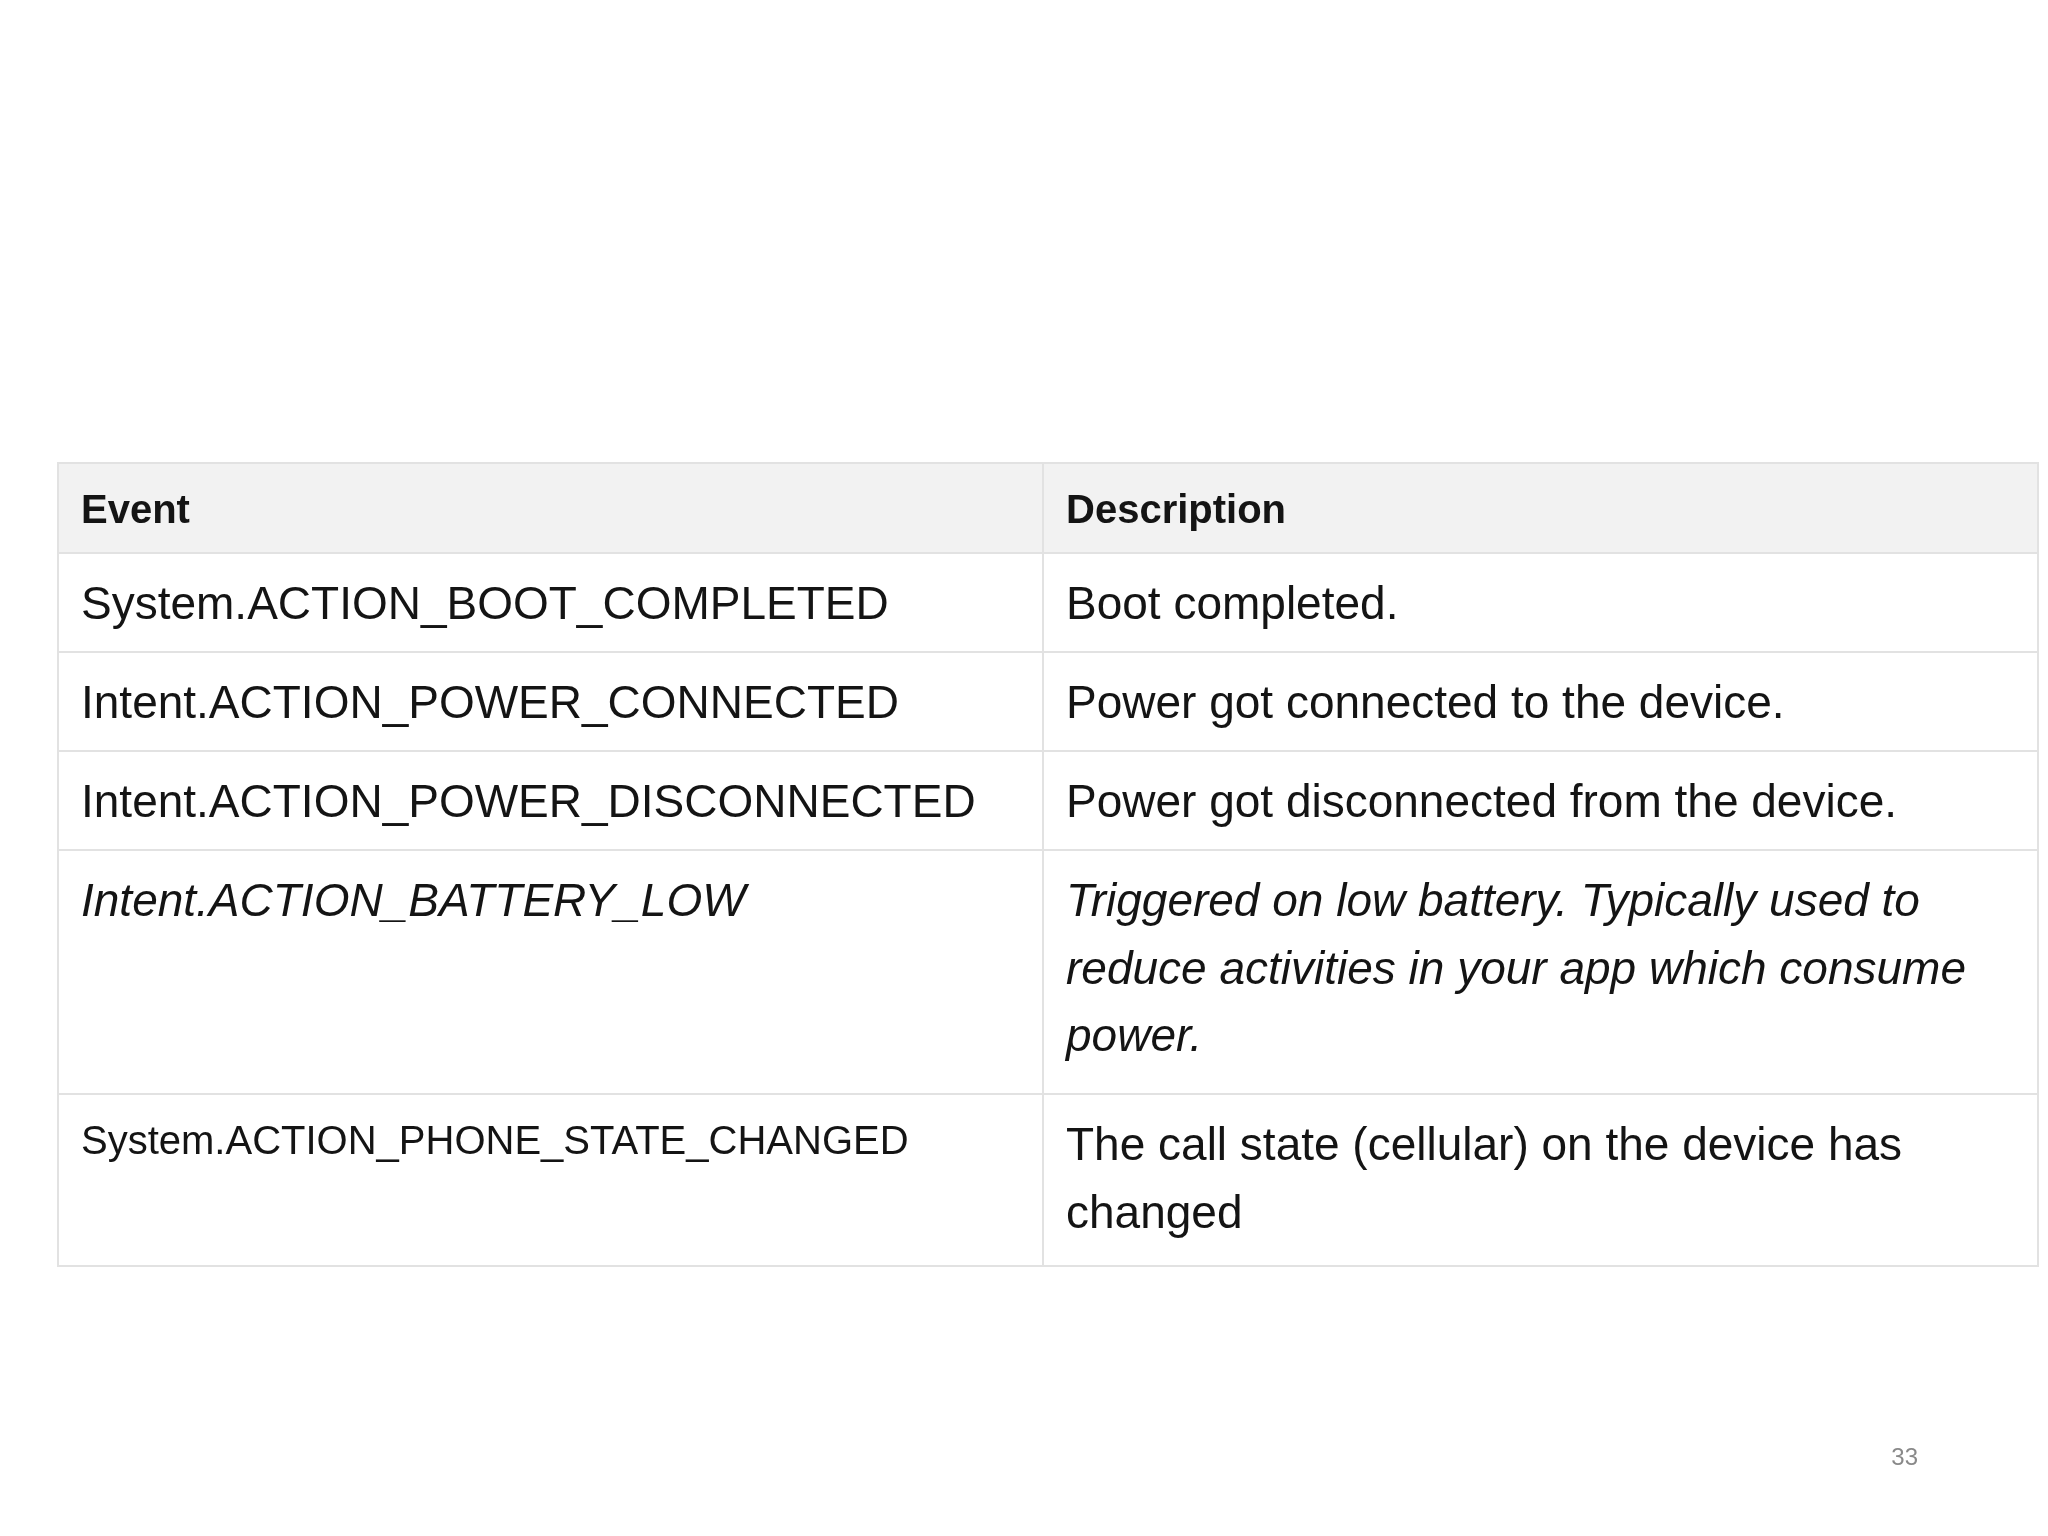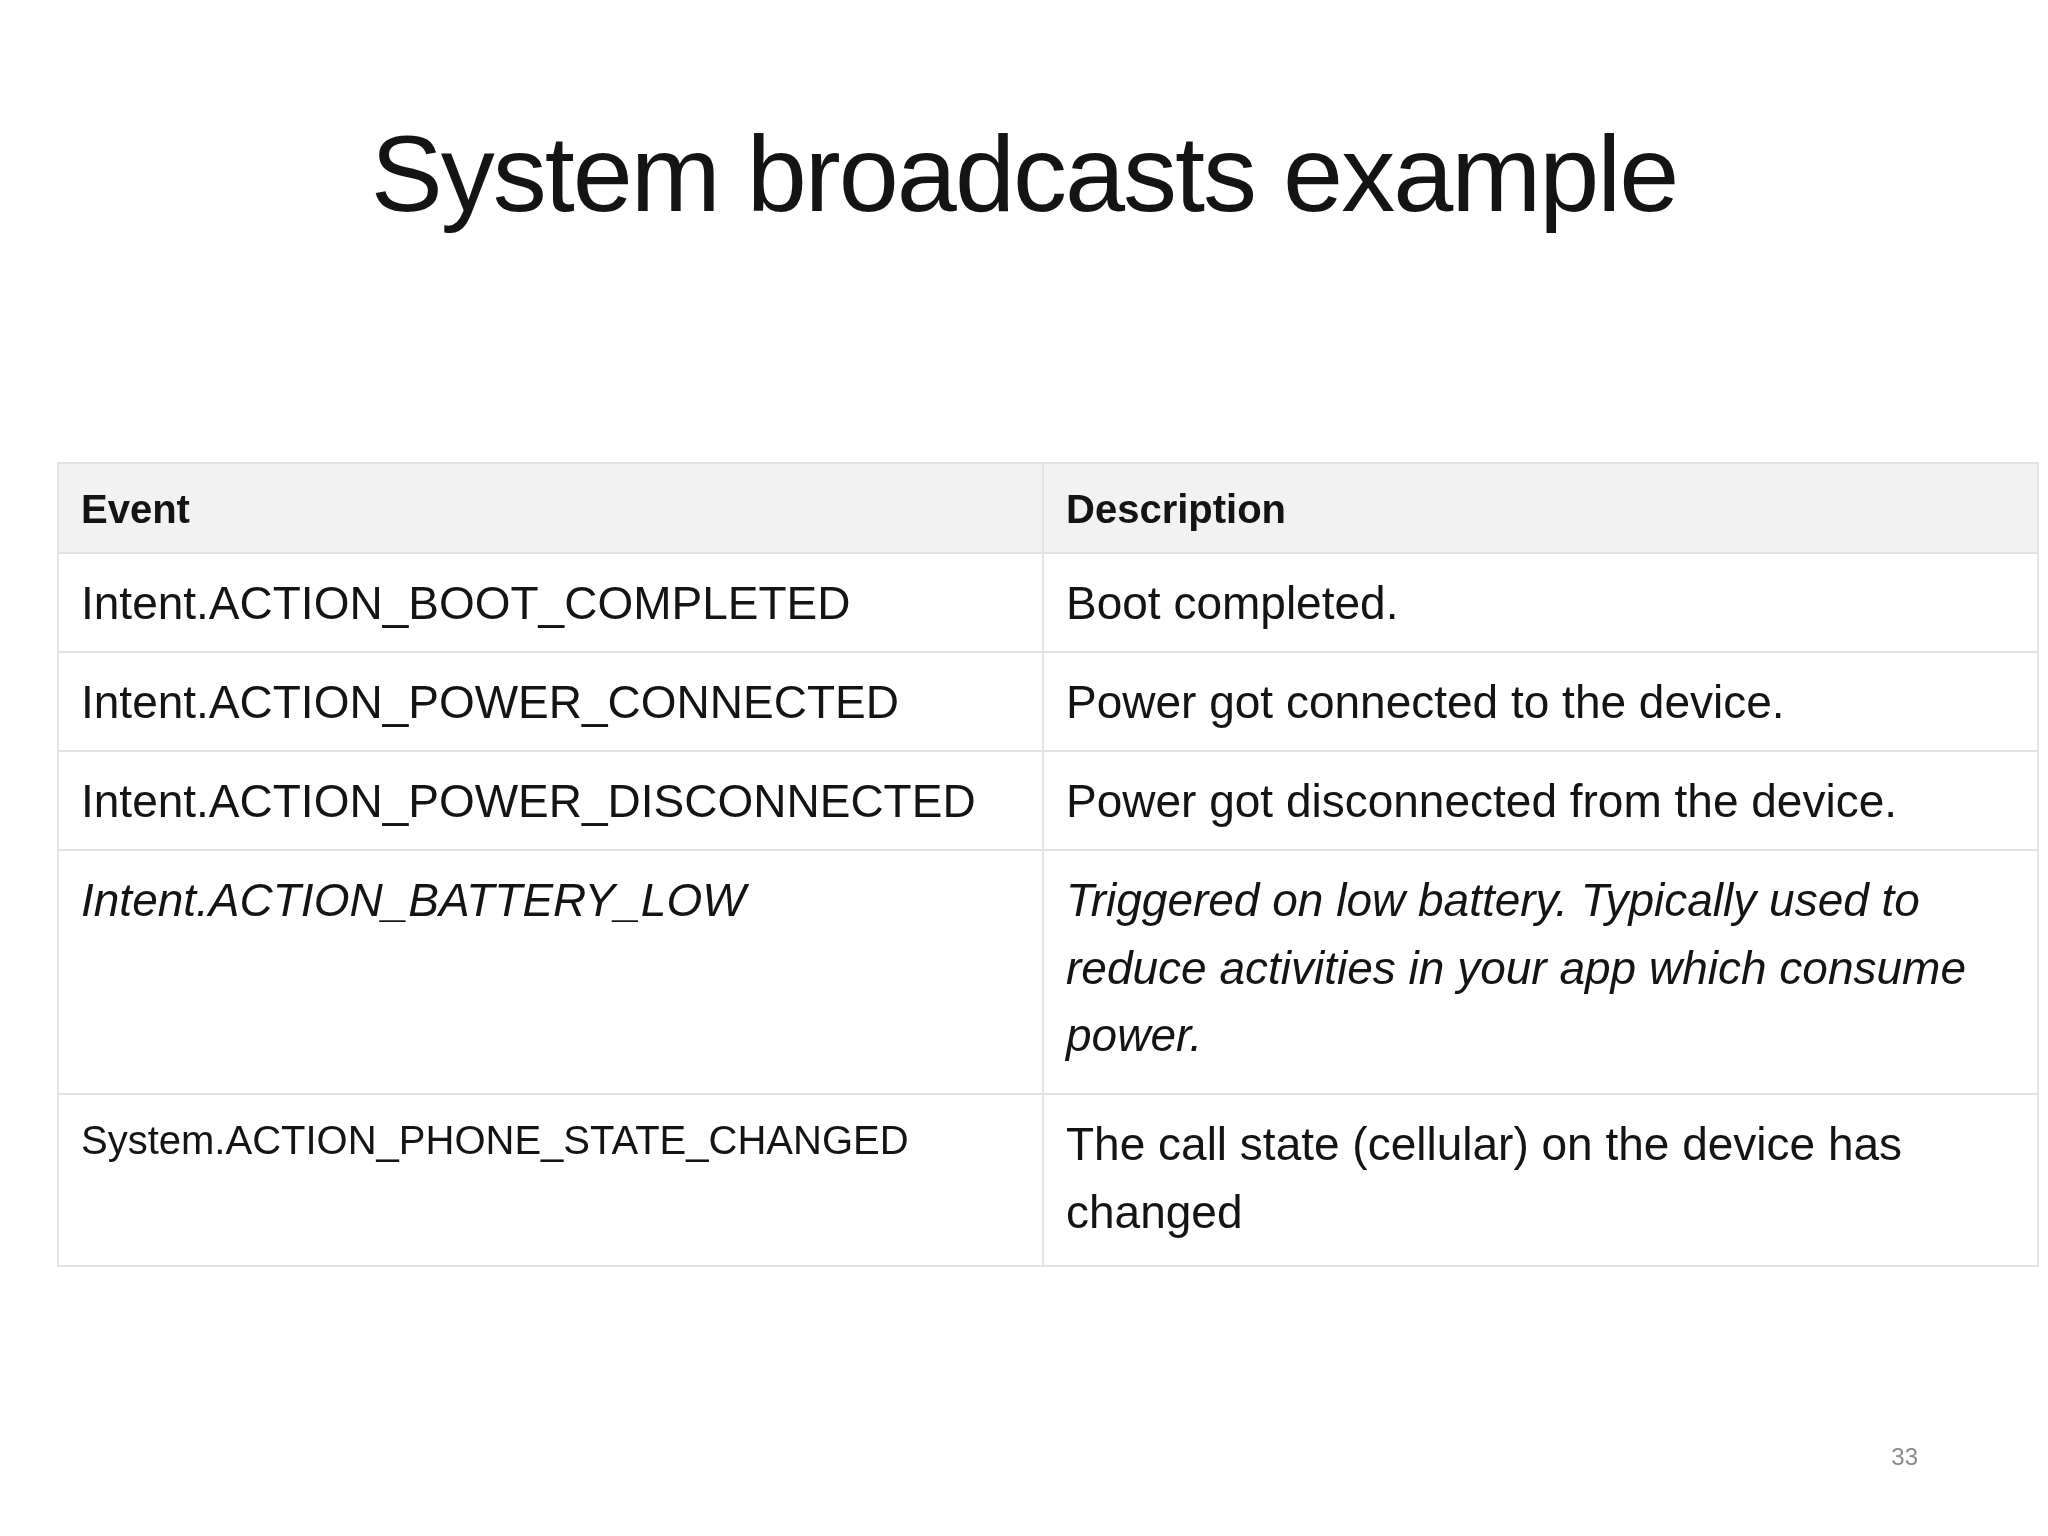--- a/index.html
+++ b/index.html
@@ -71,36 +71,35 @@
     right:130px;
     font-size:24px;
     color:var(--page-num);
   }
 </style>
 </head>
 <body>
 
 <div class="slide">
 
-  <h1 class="slide-title">System broadcasts example</h1>
 
   <table class="broadcasts">
     <colgroup>
       <col class="c-event">
       <col class="c-desc">
     </colgroup>
     <thead>
       <tr class="hrow">
         <th>Event</th>
         <th>Description</th>
       </tr>
     </thead>
     <tbody>
       <tr class="r0">
-        <td class="event-cell">Intent.ACTION_BOOT_COMPLETED</td>
+        <td class="event-cell">System.ACTION_BOOT_COMPLETED</td>
         <td class="desc-cell">Boot completed.</td>
       </tr>
       <tr class="r1">
         <td class="event-cell">Intent.ACTION_POWER_CONNECTED</td>
         <td class="desc-cell">Power got connected to the device.</td>
       </tr>
       <tr class="r2">
         <td class="event-cell">Intent.ACTION_POWER_DISCONNECTED</td>
         <td class="desc-cell">Power got disconnected from the device.</td>
       </tr>

